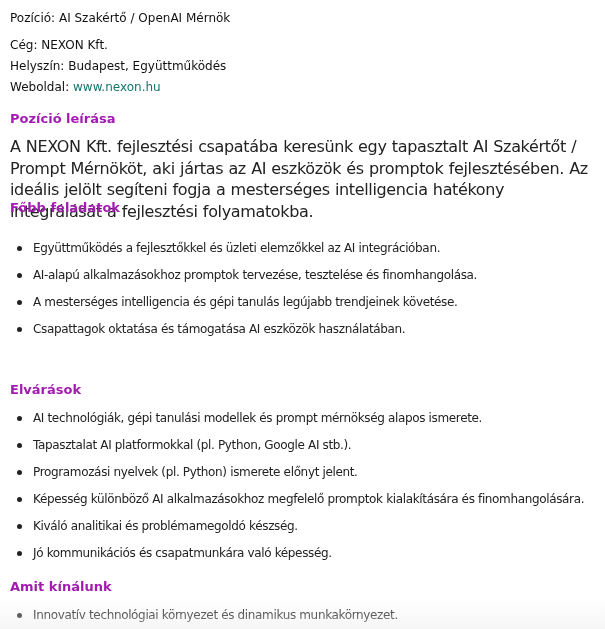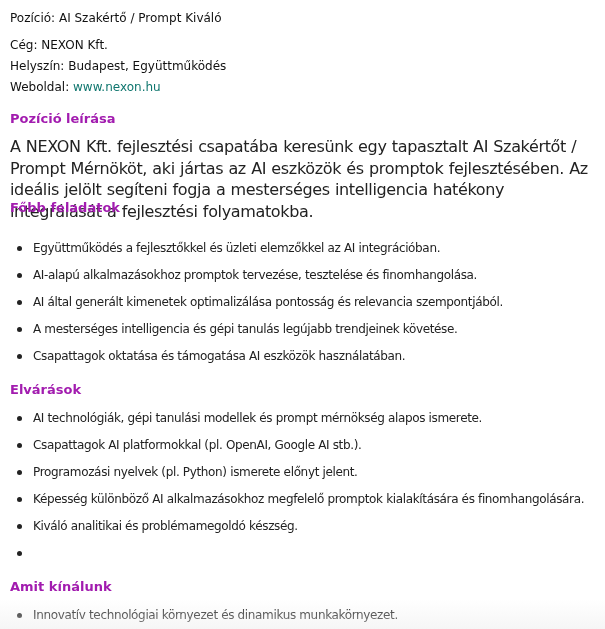--- a/index.html
+++ b/index.html
@@ -100,21 +100,21 @@
       pointer-events: none;
     }
   </style>
 </head>
 <body>
 
 <div class="page">
 
   <div class="meta-line meta-title">
     <span class="label">Pozíció:</span>
-    <span>AI Szakértő / Prompt Kiváló</span>
+    <span>AI Szakértő / OpenAI Mérnök</span>
   </div>
 
   <div class="meta-line meta-company">
     <span class="label">Cég:</span>
     <span>NEXON Kft.</span>
   </div>
 
   <div class="meta-line meta-location">
     <span class="label">Helyszín:</span>
     <span>Budapest, Együttműködés</span>
@@ -125,33 +125,32 @@
     <a class="link" href="#">www.nexon.hu</a>
   </div>
 
   <h2 class="h-desc">Pozíció leírása</h2>
   <p class="para" style="margin:0;">A NEXON Kft. fejlesztési csapatába keresünk egy tapasztalt AI Szakértőt / Prompt Mérnököt, aki jártas az AI eszközök és promptok fejlesztésében. Az ideális jelölt segíteni fogja a mesterséges intelligencia hatékony integrálását a fejlesztési folyamatokba.</p>
 
   <h2 class="h-tasks">Főbb feladatok</h2>
   <ul class="list-tasks">
     <li><span class="bullet"></span><span>Együttműködés a fejlesztőkkel és üzleti elemzőkkel az AI integrációban.</span></li>
     <li><span class="bullet"></span><span>AI-alapú alkalmazásokhoz promptok tervezése, tesztelése és finomhangolása.</span></li>
-    <li><span class="bullet"></span><span>AI által generált kimenetek optimalizálása pontosság és relevancia szempontjából.</span></li>
     <li><span class="bullet"></span><span>A mesterséges intelligencia és gépi tanulás legújabb trendjeinek követése.</span></li>
     <li><span class="bullet"></span><span>Csapattagok oktatása és támogatása AI eszközök használatában.</span></li>
   </ul>
 
   <h2 class="h-req">Elvárások</h2>
   <ul class="list-req">
     <li><span class="bullet"></span><span>AI technológiák, gépi tanulási modellek és prompt mérnökség alapos ismerete.</span></li>
-    <li><span class="bullet"></span><span>Csapattagok AI platformokkal (pl. OpenAI, Google AI stb.).</span></li>
+    <li><span class="bullet"></span><span>Tapasztalat AI platformokkal (pl. Python, Google AI stb.).</span></li>
     <li><span class="bullet"></span><span>Programozási nyelvek (pl. Python) ismerete előnyt jelent.</span></li>
     <li><span class="bullet"></span><span>Képesség különböző AI alkalmazásokhoz megfelelő promptok kialakítására és finomhangolására.</span></li>
     <li><span class="bullet"></span><span>Kiváló analitikai és problémamegoldó készség.</span></li>
-    <li><span class="bullet"></span></li>
+    <li><span class="bullet"></span><span>Jó kommunikációs és csapatmunkára való képesség.</span></li>
   </ul>
 
   <h2 class="h-offer">Amit kínálunk</h2>
   <ul class="list-offer">
     <li><span class="bullet"></span><span>Innovatív technológiai környezet és dinamikus munkakörnyezet.</span></li>
   </ul>
 
 </div>
 
 <div class="bottom-fade"></div>

